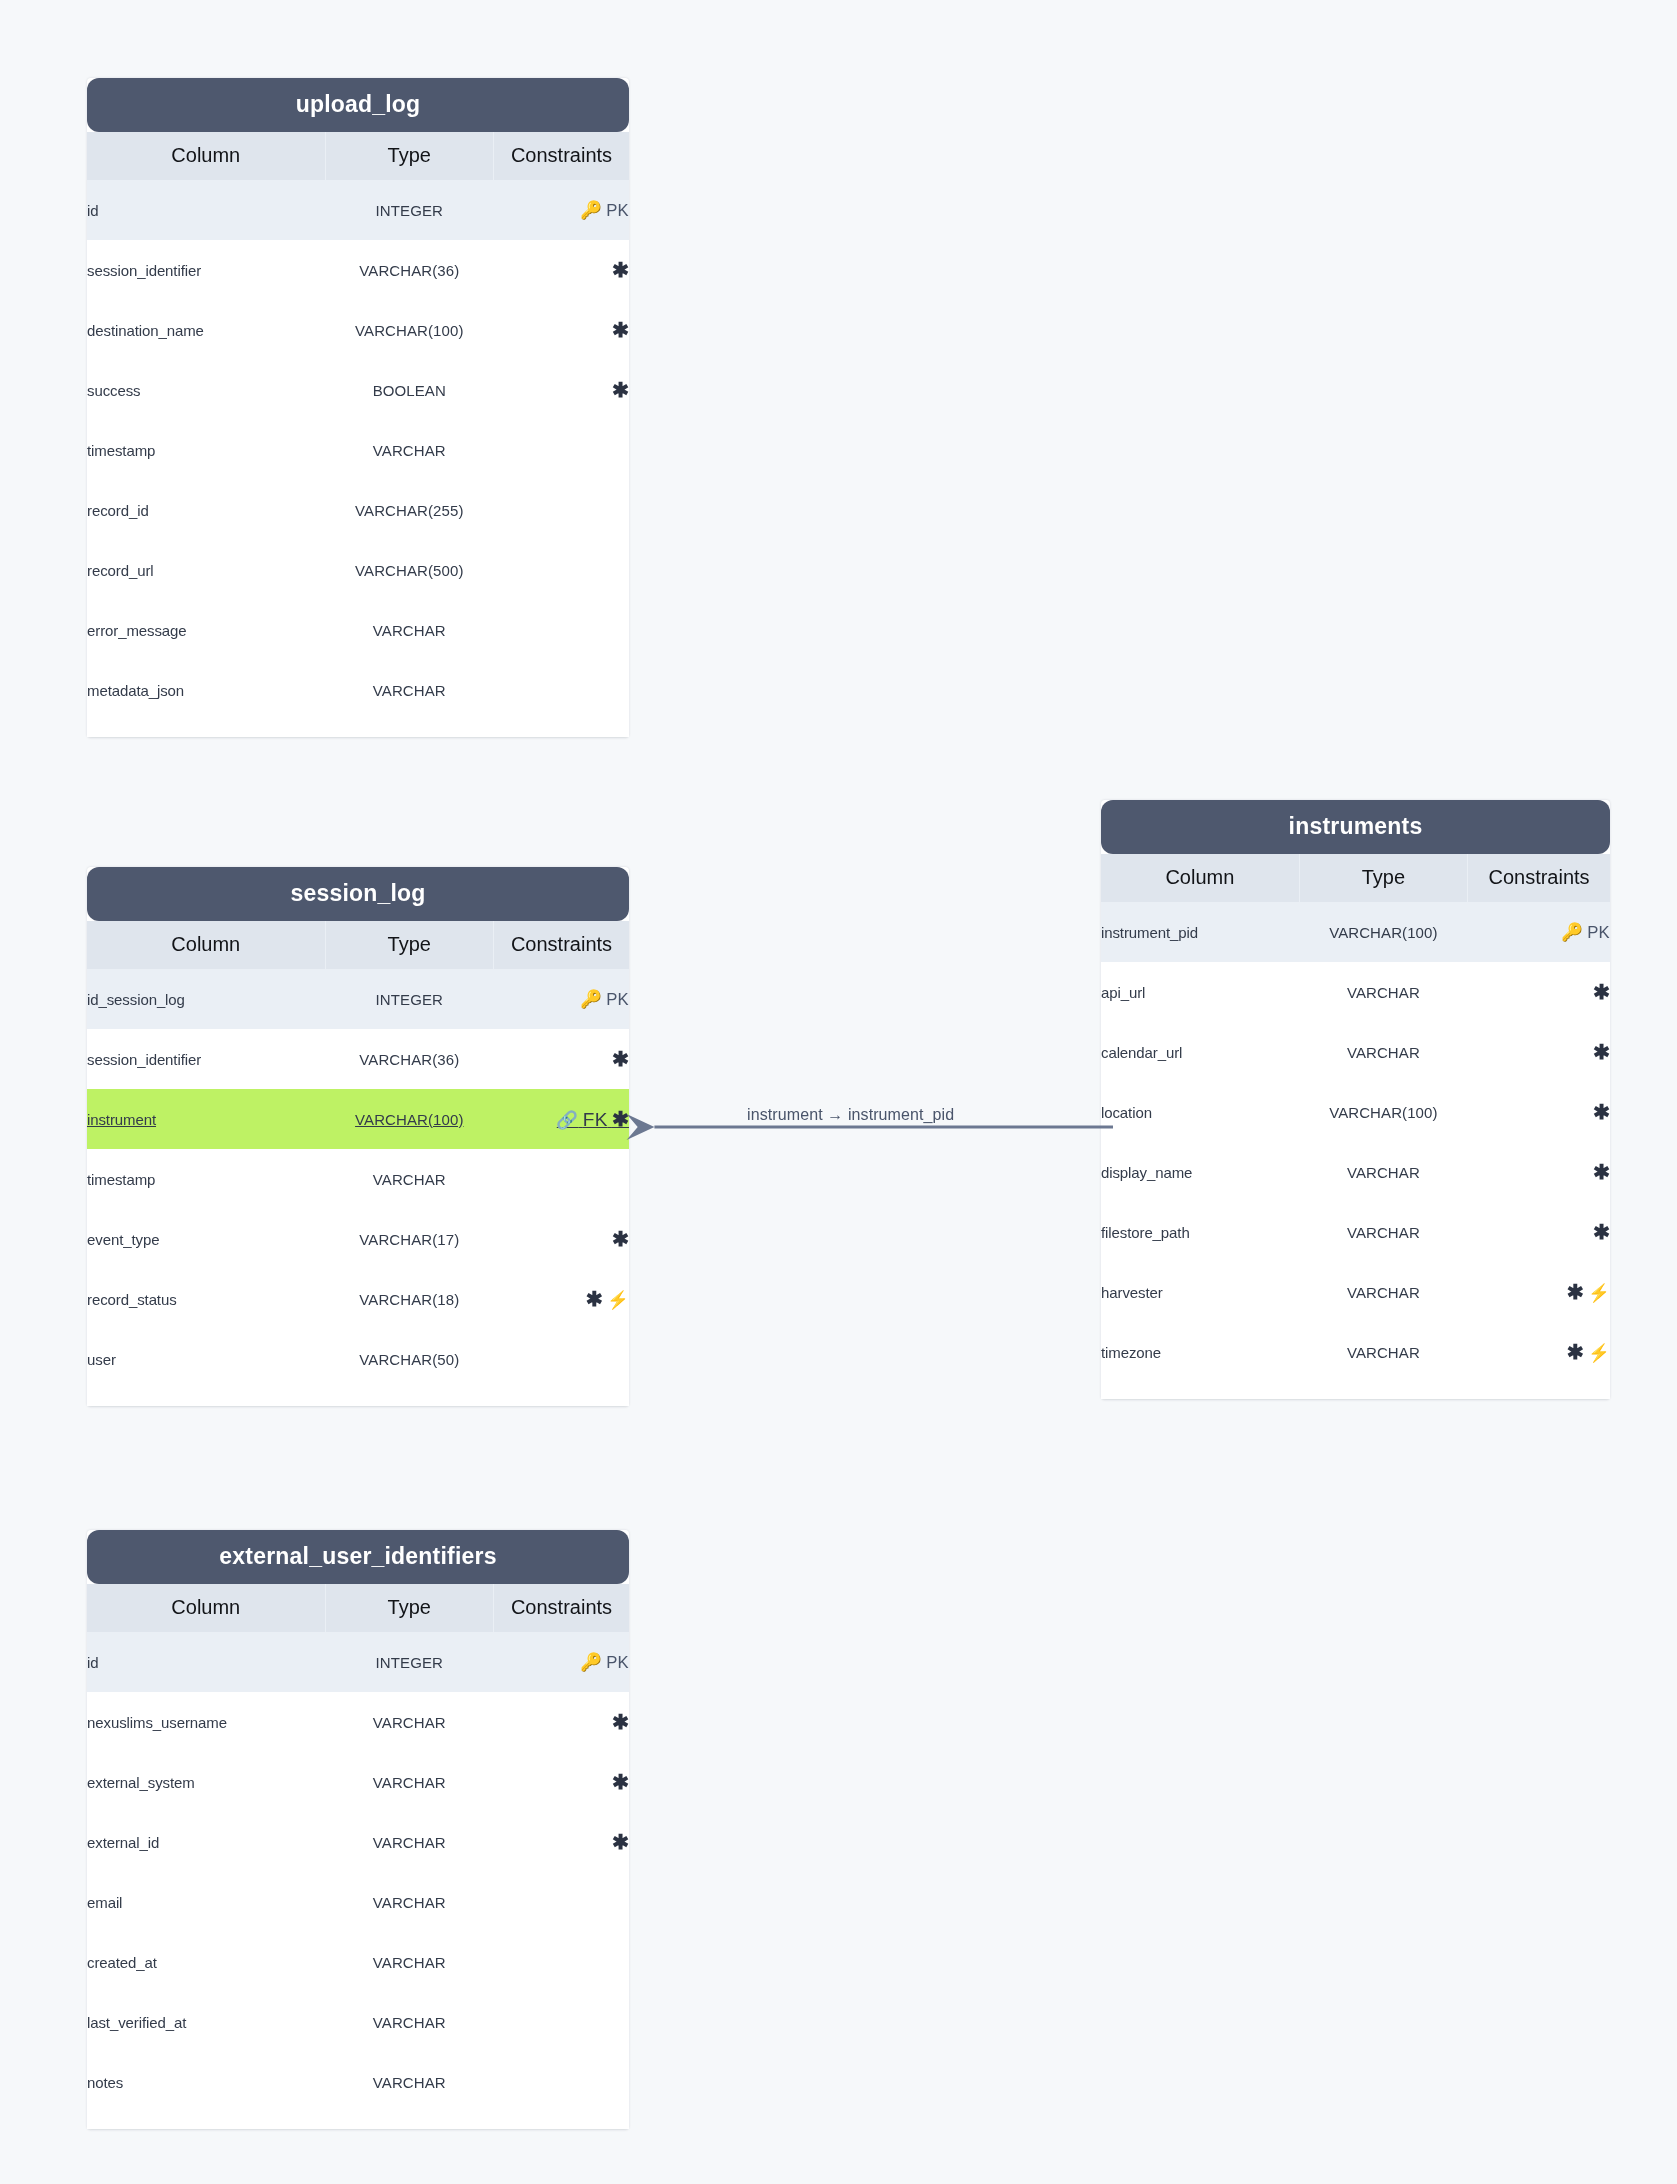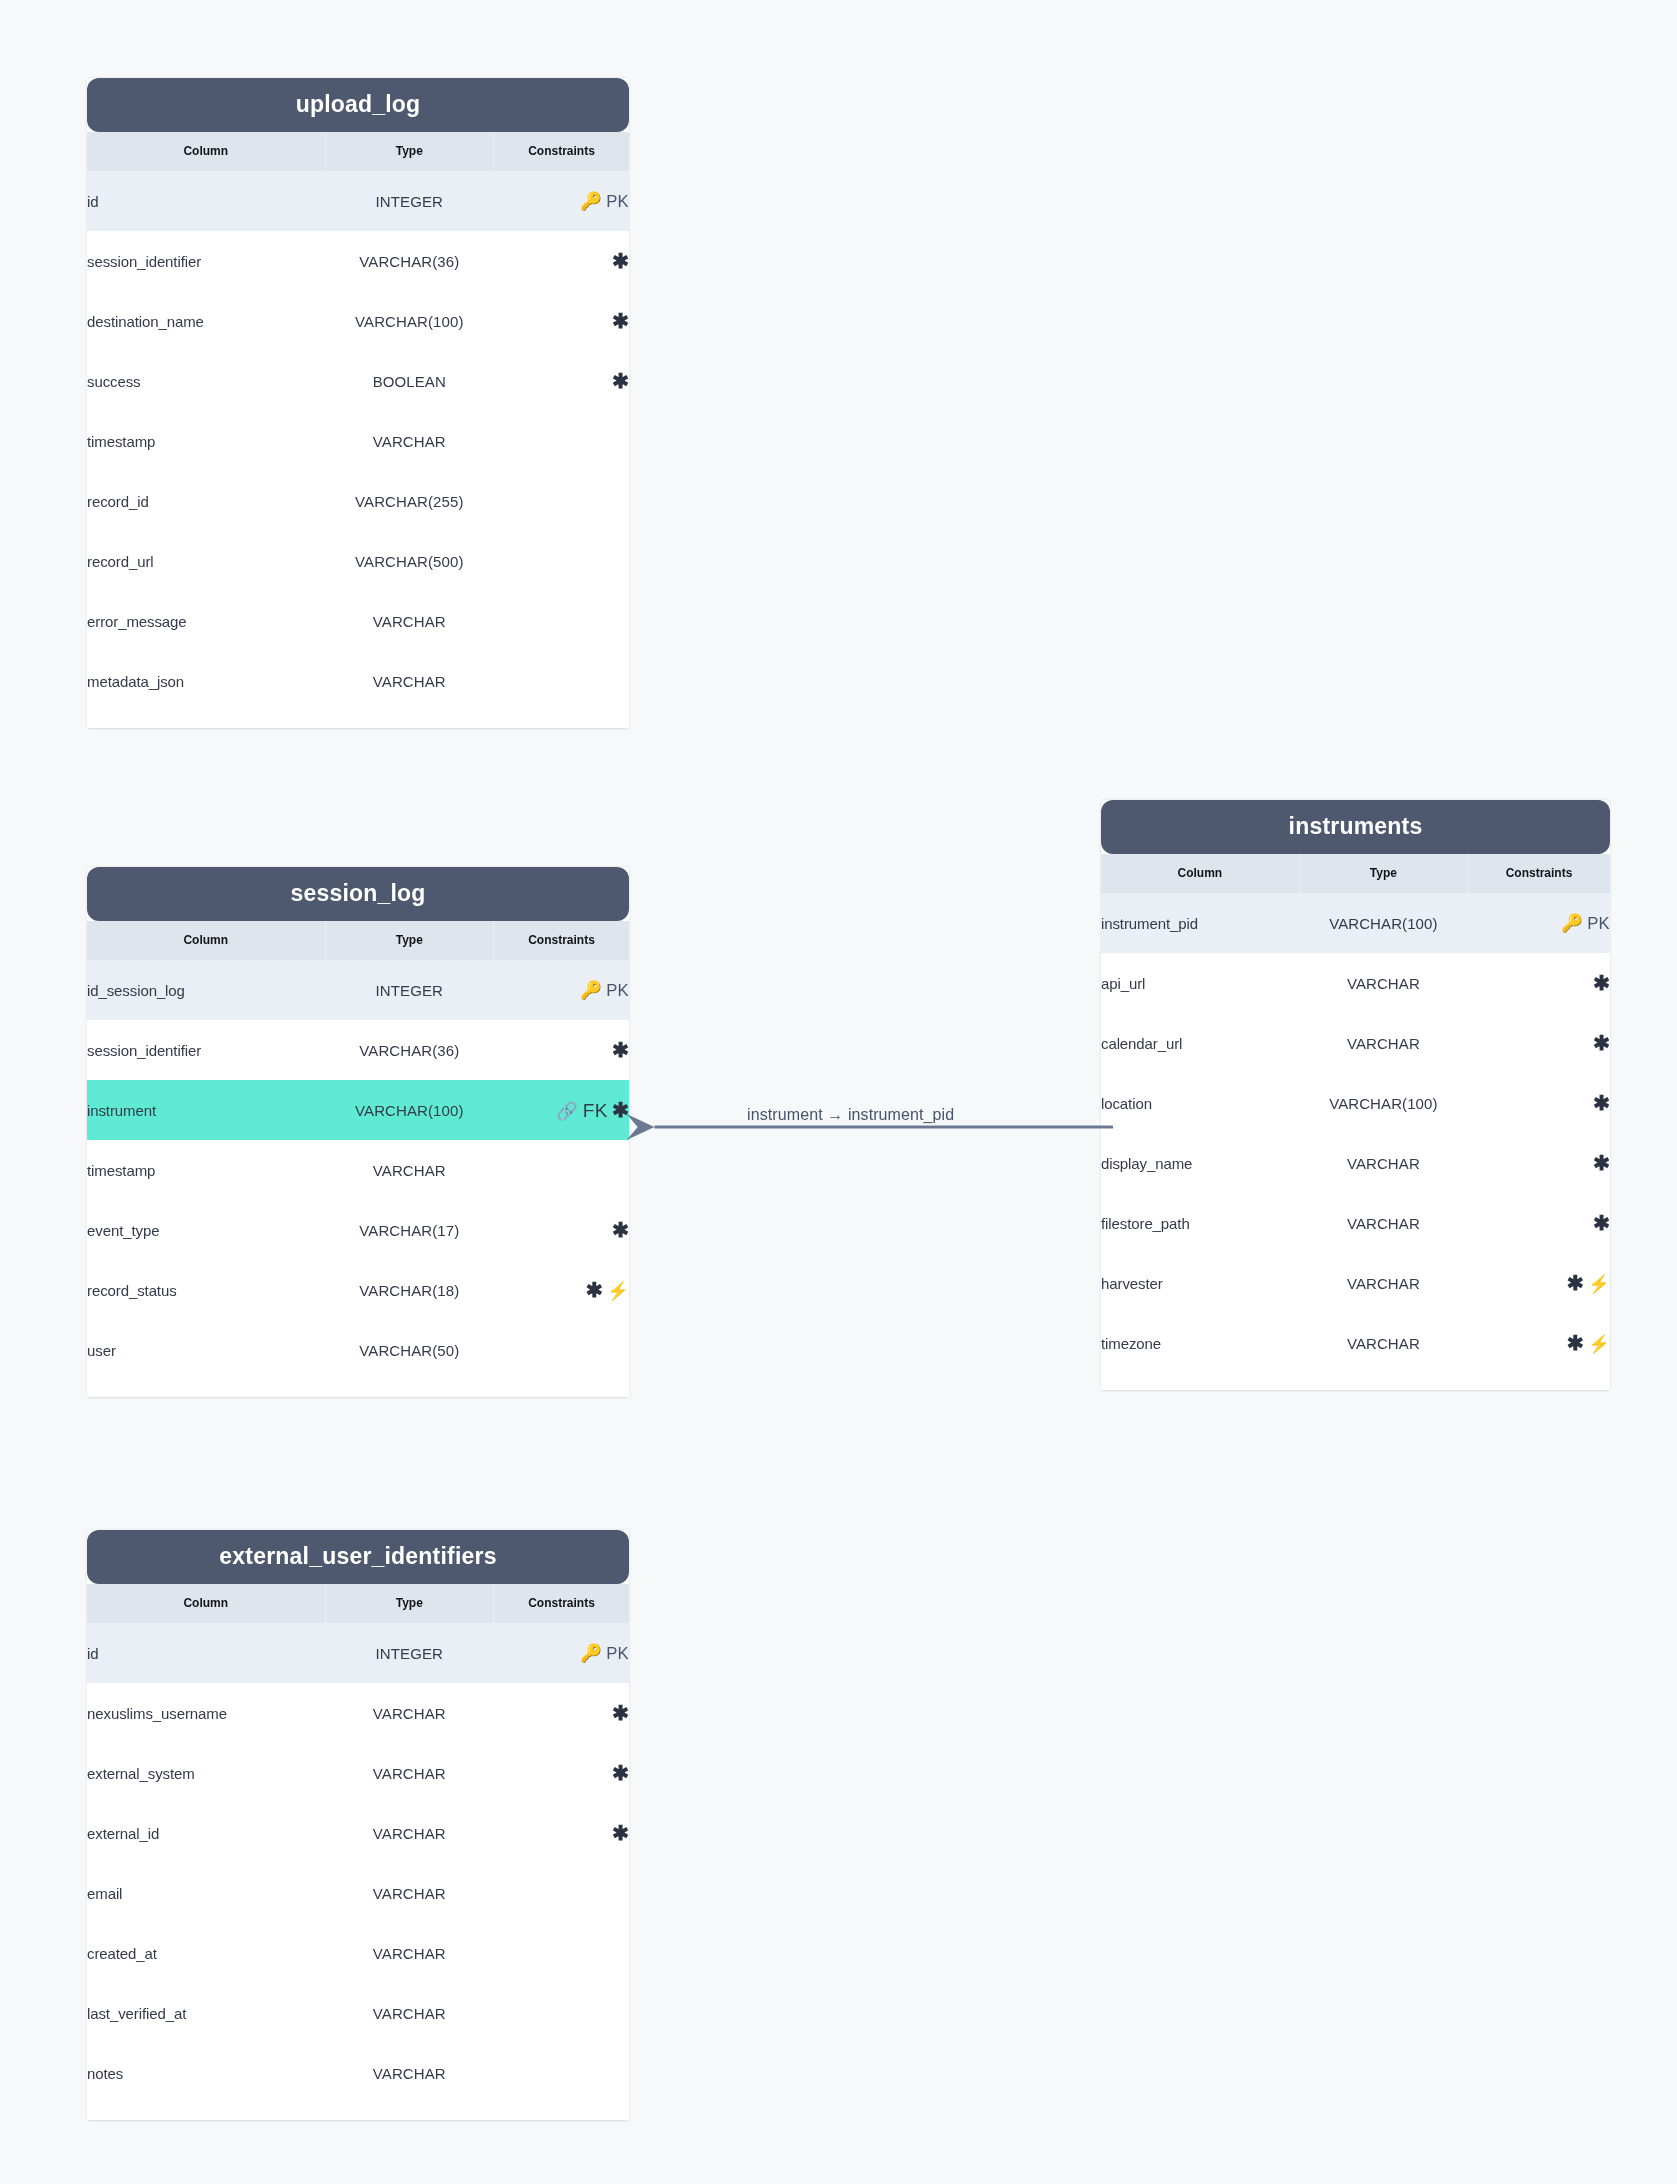--- a/index.html
+++ b/index.html
@@ -44,22 +44,22 @@
 
   .entity-table {
     width: 100%;
     border-collapse: collapse;
     table-layout: fixed;
   }
 
   .entity-table th {
     background: #dfe5ed;
     color: #121418;
-    font-size: 12px;
-    font-weight: bold;
+    font-size: 20px;
+    font-weight: normal;
     padding: 12px 0 13px 0;
     text-align: center;
     border-right: 0.9px solid #eaeff5;
   }
   .entity-table th:last-child { border-right: none; }
 
   .entity-table td {
     font-size: 15px;
     color: #333b4a;
     padding: 0;
@@ -82,21 +82,21 @@
   }
   .col-cons {
     font-size: 17.6px;
     color: #2b3242;
     text-align: right;
     padding-left: 9.3px;
     white-space: nowrap;
   }
 
   tr.row-pk td { background: #eaeff5; }
-  tr.row-fk td { background: #5eead4; }
+  tr.row-fk td { background: #bef264; text-decoration: underline; }
   tr.row-plain td { background: #ffffff; }
 
   .cons-key   { font-size: 17.6px; }
   .cons-pklbl { font-size: 16.7px; color: #49546a; letter-spacing: 0.3px; }
   .cons-fklbl { font-size: 19px; color: #333b4a; letter-spacing: 0.3px; }
   .cons-star  { font-size: 20.4px; color: #2b3242; font-weight: bold; }
   .cons-bolt  { font-size: 17.6px; }
   .cons-link  { font-size: 17.6px; }
 
   .entity-body-pad { height: 16.7px; background: #ffffff; }

